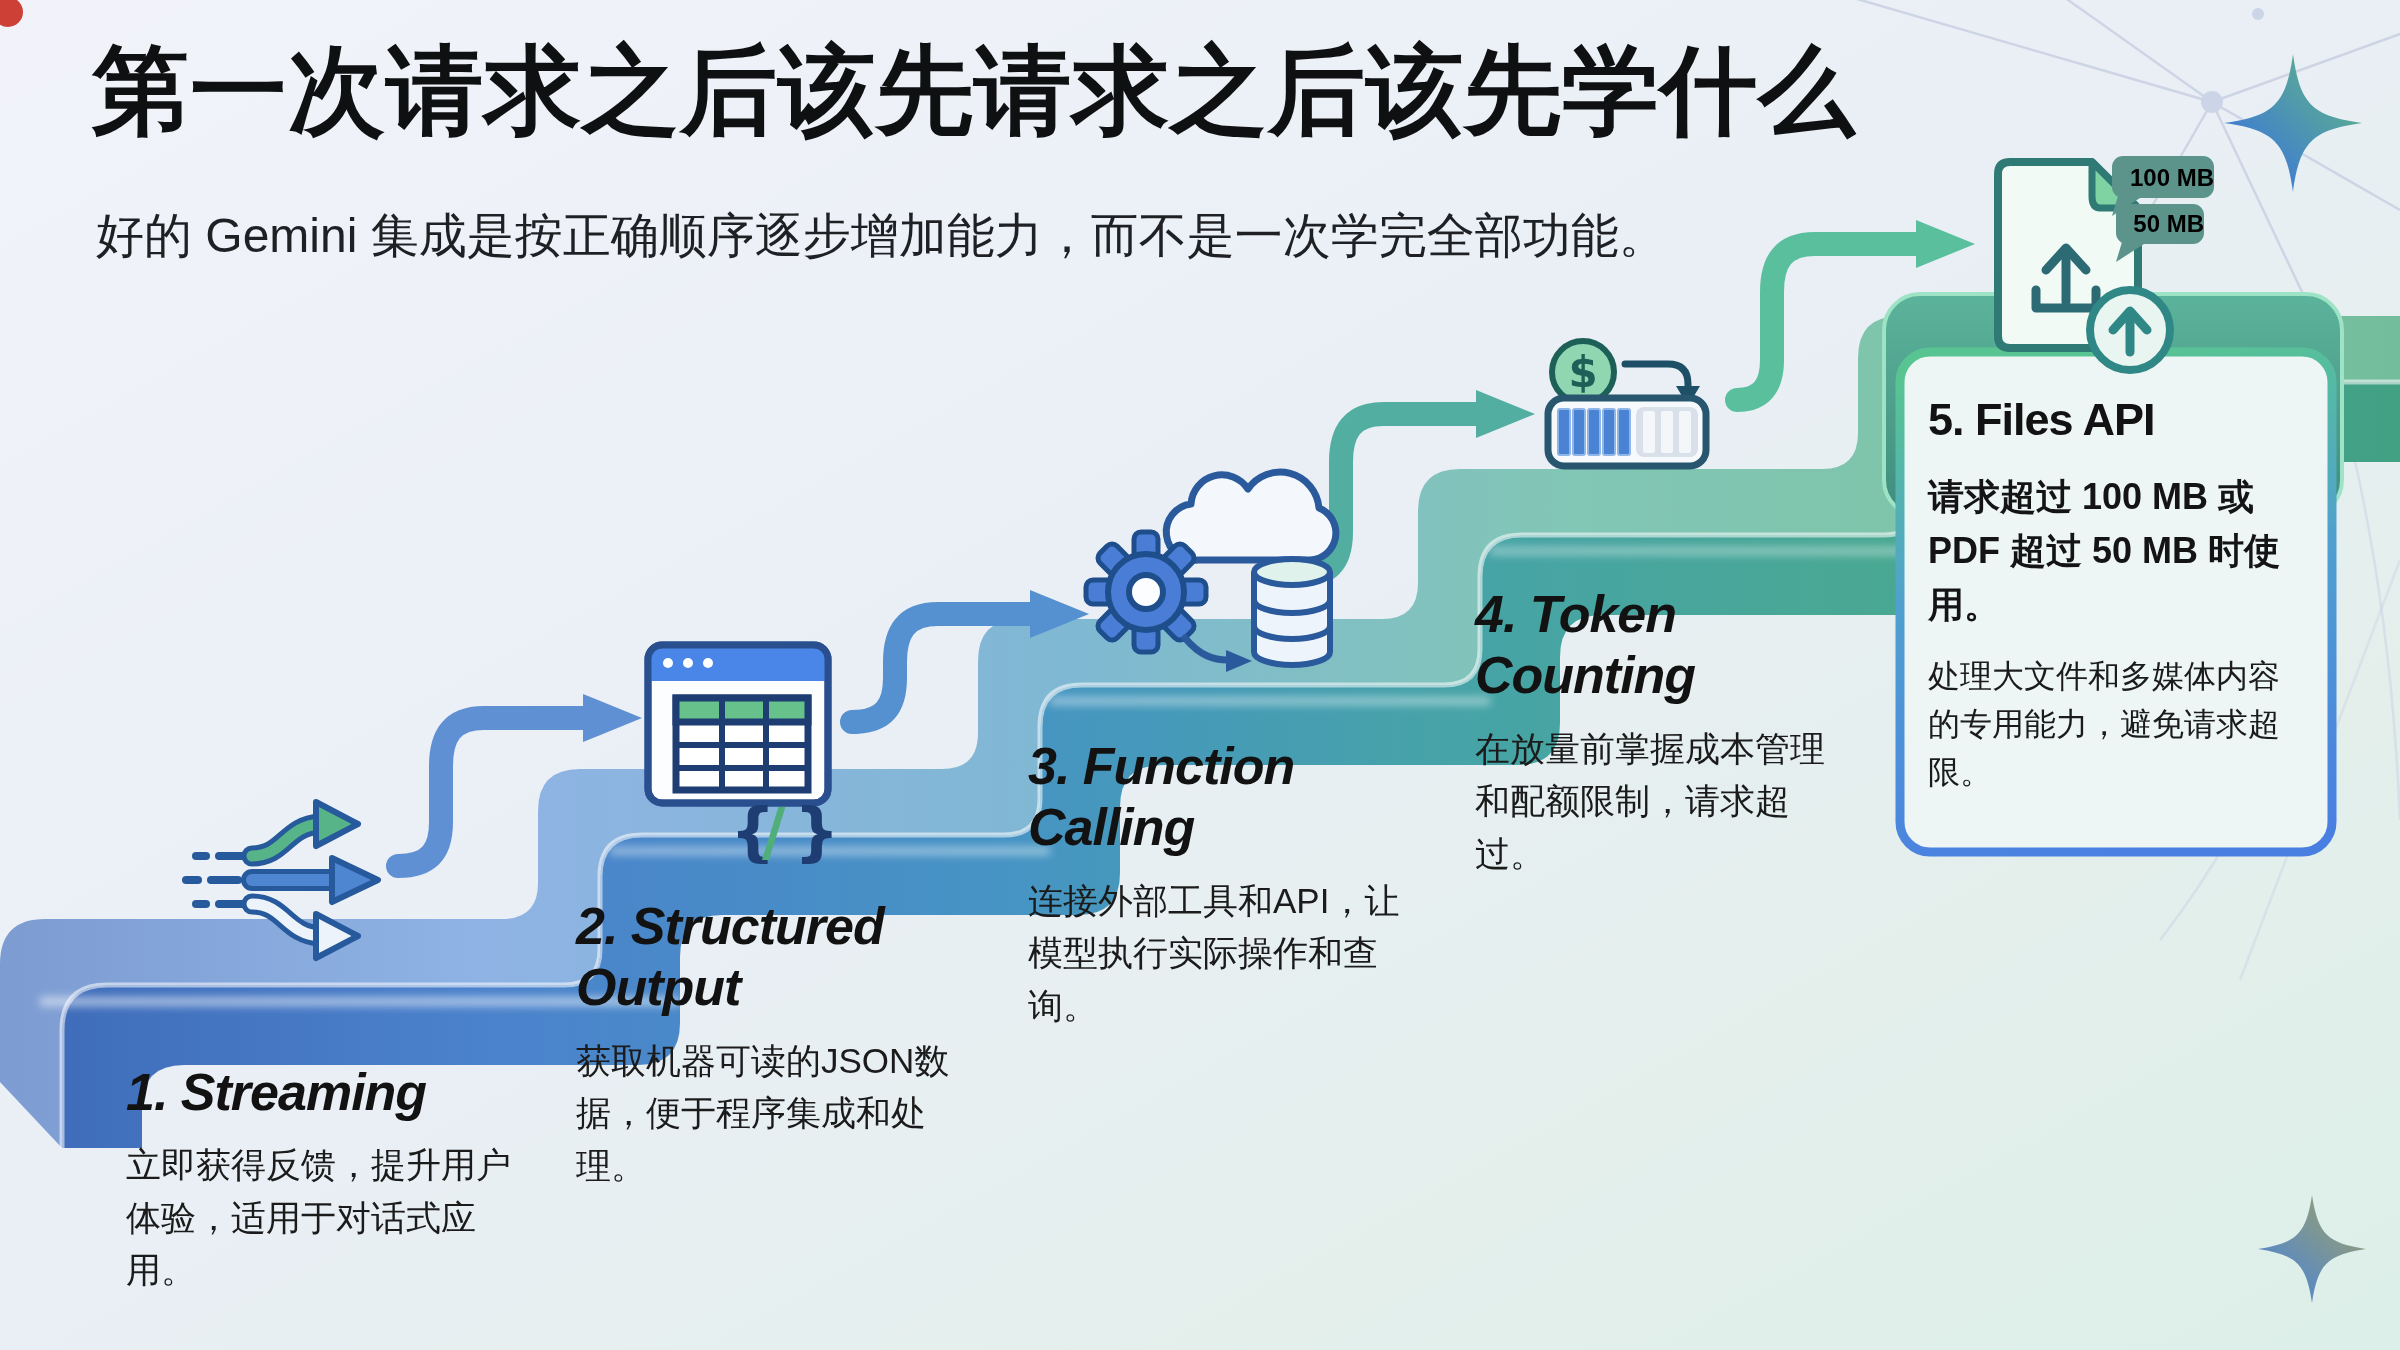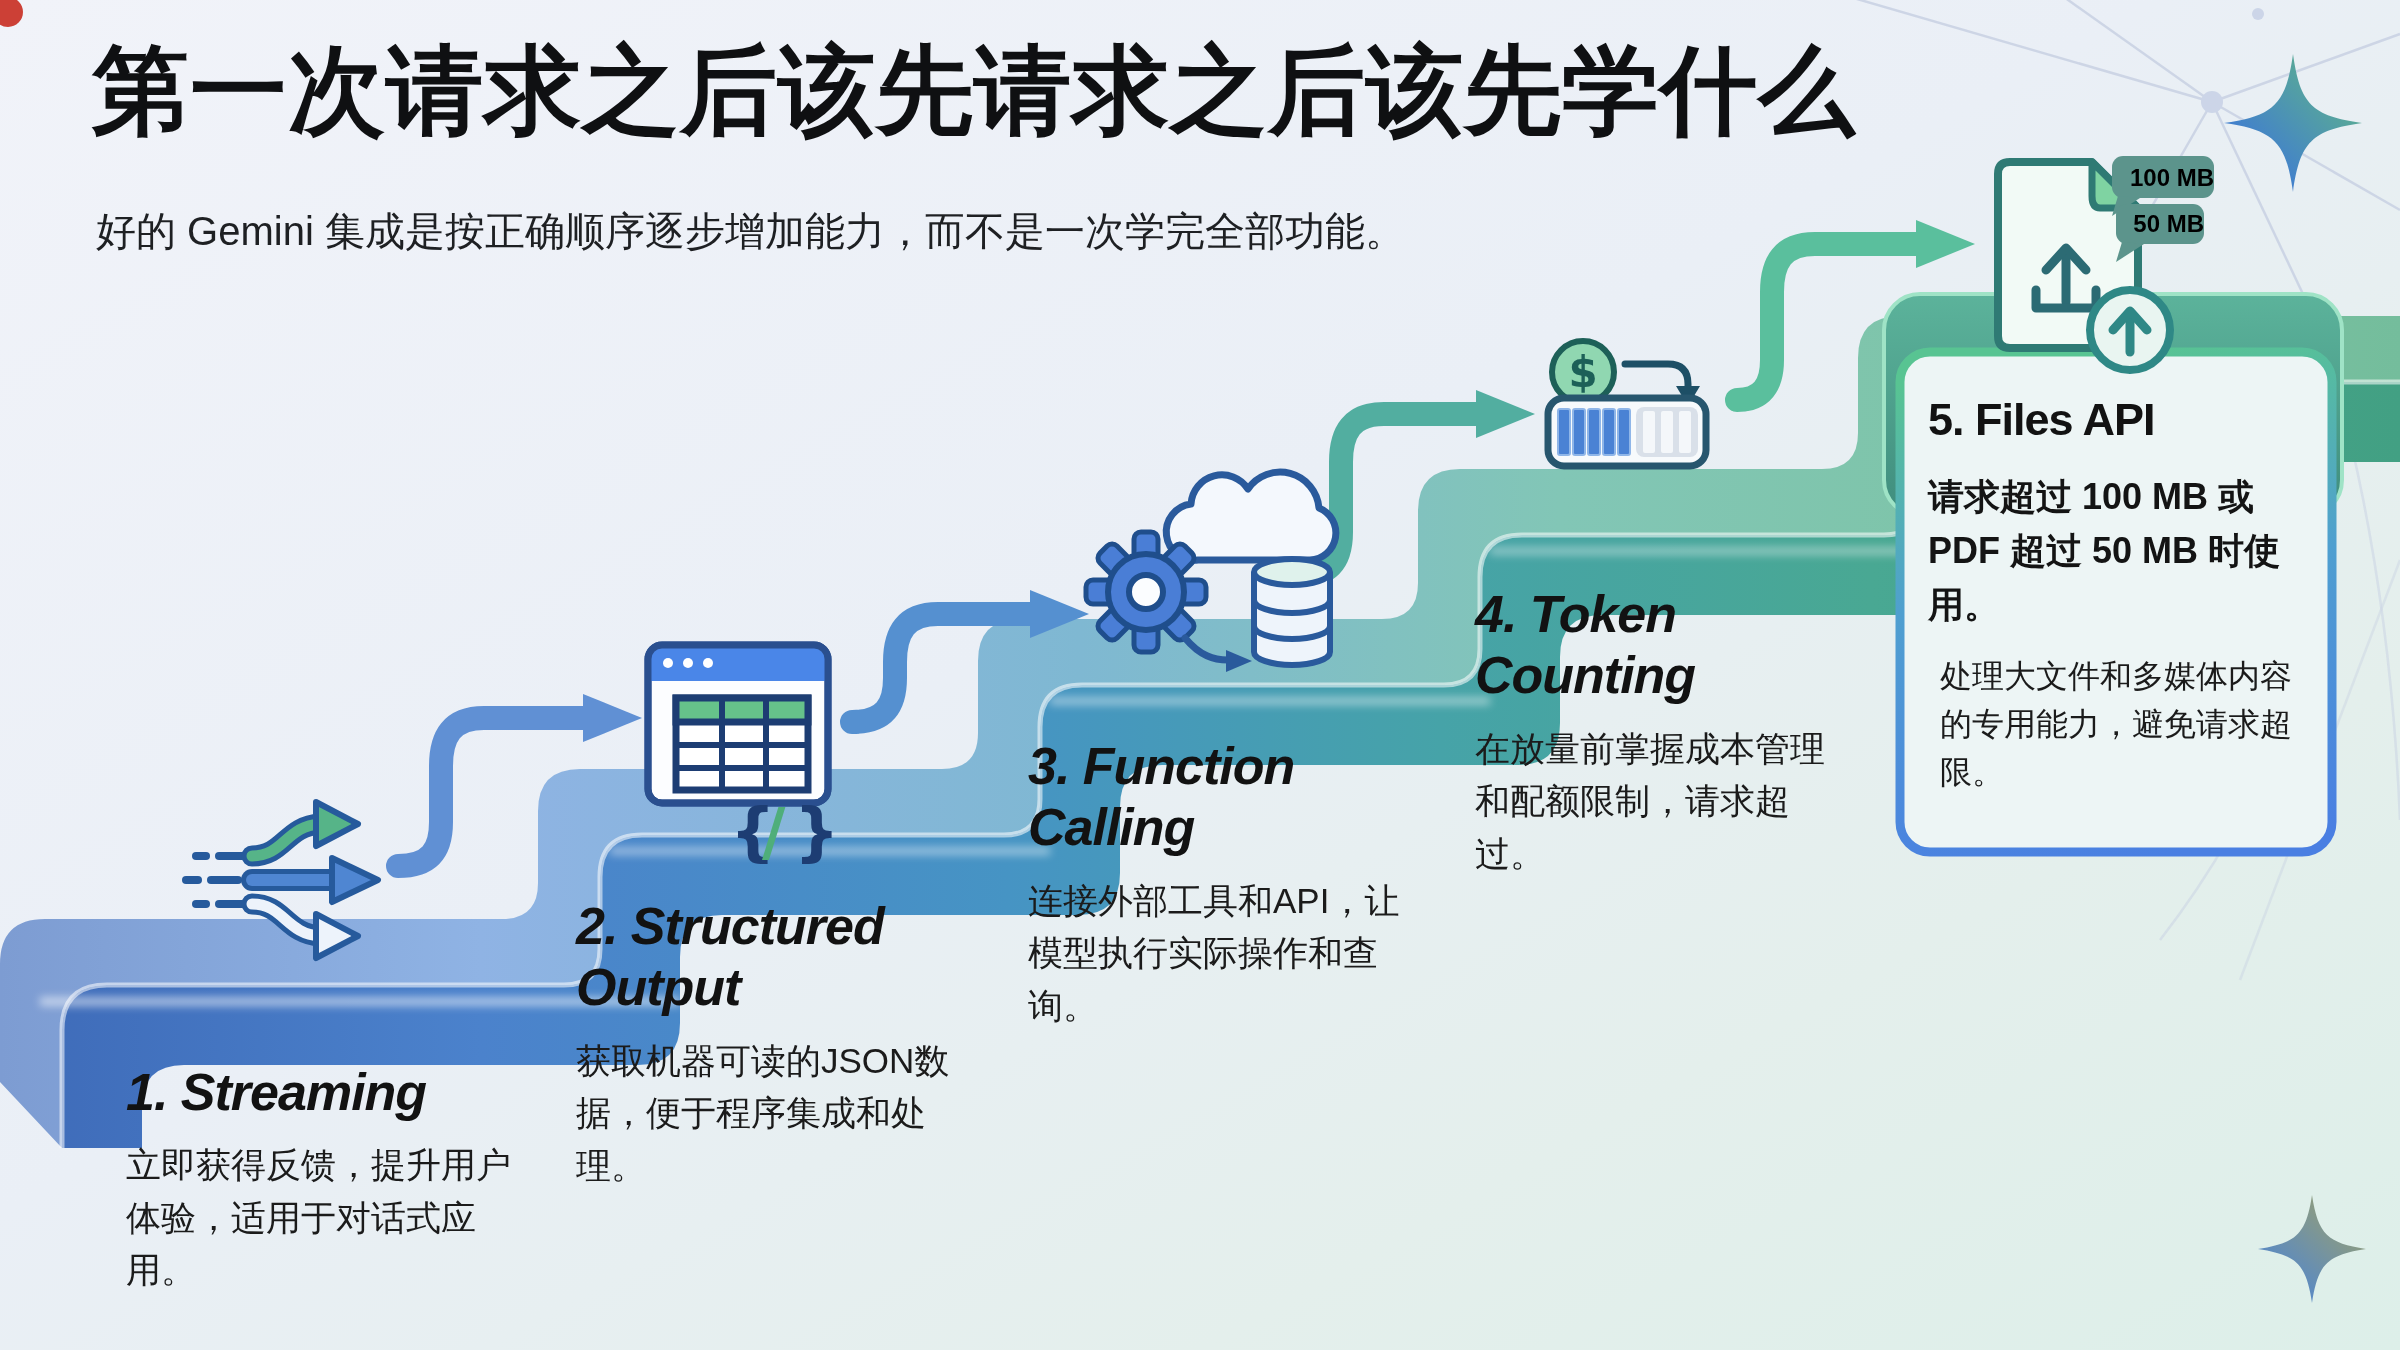--- a/index.html
+++ b/index.html
@@ -1,31 +1,31 @@
 <!DOCTYPE html>
 <html><head>
 <meta charset="utf-8">
 <style>
   html,body{margin:0;padding:0;}
   body{width:2400px;height:1350px;overflow:hidden;background:#eef2f7;}
   .stage{position:relative;width:2400px;height:1350px;font-family:"Liberation Sans","DejaVu Sans",sans-serif;color:#161616;}
   .stage svg.canvas{position:absolute;left:0;top:0;}
   .title{position:absolute;left:92px;top:38px;margin:0;font-size:97px;font-weight:900;letter-spacing:1px;line-height:1.1;color:#0f1012;white-space:nowrap;}
-  .subtitle{position:absolute;left:96px;top:204px;margin:0;font-size:40px;font-weight:400;color:#1e2023;white-space:nowrap;}
+  .subtitle{position:absolute;left:96px;top:204px;margin:0;font-size:48px;font-weight:400;color:#1e2023;white-space:nowrap;}
   .step{position:absolute;}
   .step h2{margin:0 0 16px;font-size:52px;font-weight:700;line-height:1.18;letter-spacing:-1px;color:#121212;font-style:italic;}
   .step p{margin:0;font-size:35px;line-height:1.5;color:#1b1b1b;}
   .s1{left:126px;top:1062px;width:400px;}
   .s2{left:576px;top:896px;width:405px;}
   .s3{left:1028px;top:736px;width:385px;}
   .s4{left:1475px;top:584px;width:365px;}
   .card-text{position:absolute;left:1928px;top:394px;width:380px;}
   .card-text h2{margin:0 0 24px;font-size:45px;font-weight:700;letter-spacing:-1px;color:#121212;}
   .card-text .bold{margin:0 0 20px;font-size:36px;font-weight:700;line-height:1.5;color:#141414;}
-  .card-text .normal{margin:12px;font-size:32px;line-height:1.5;color:#1b1b1b;}
+  .card-text .normal{margin:0;font-size:32px;line-height:1.5;color:#1b1b1b;}
   .badge{position:absolute;color:#000000;font-weight:700;text-align:right;}
   .b100{left:2112px;top:157px;width:102px;height:41px;font-size:24px;line-height:41px;}
   .b50{left:2116px;top:204px;width:88px;height:48px;font-size:24px;line-height:40px;}
 </style>
 </head>
 <body>
 
 <div class="stage">
 
 <svg class="canvas" width="2400" height="1350" viewBox="0 0 2400 1350">

